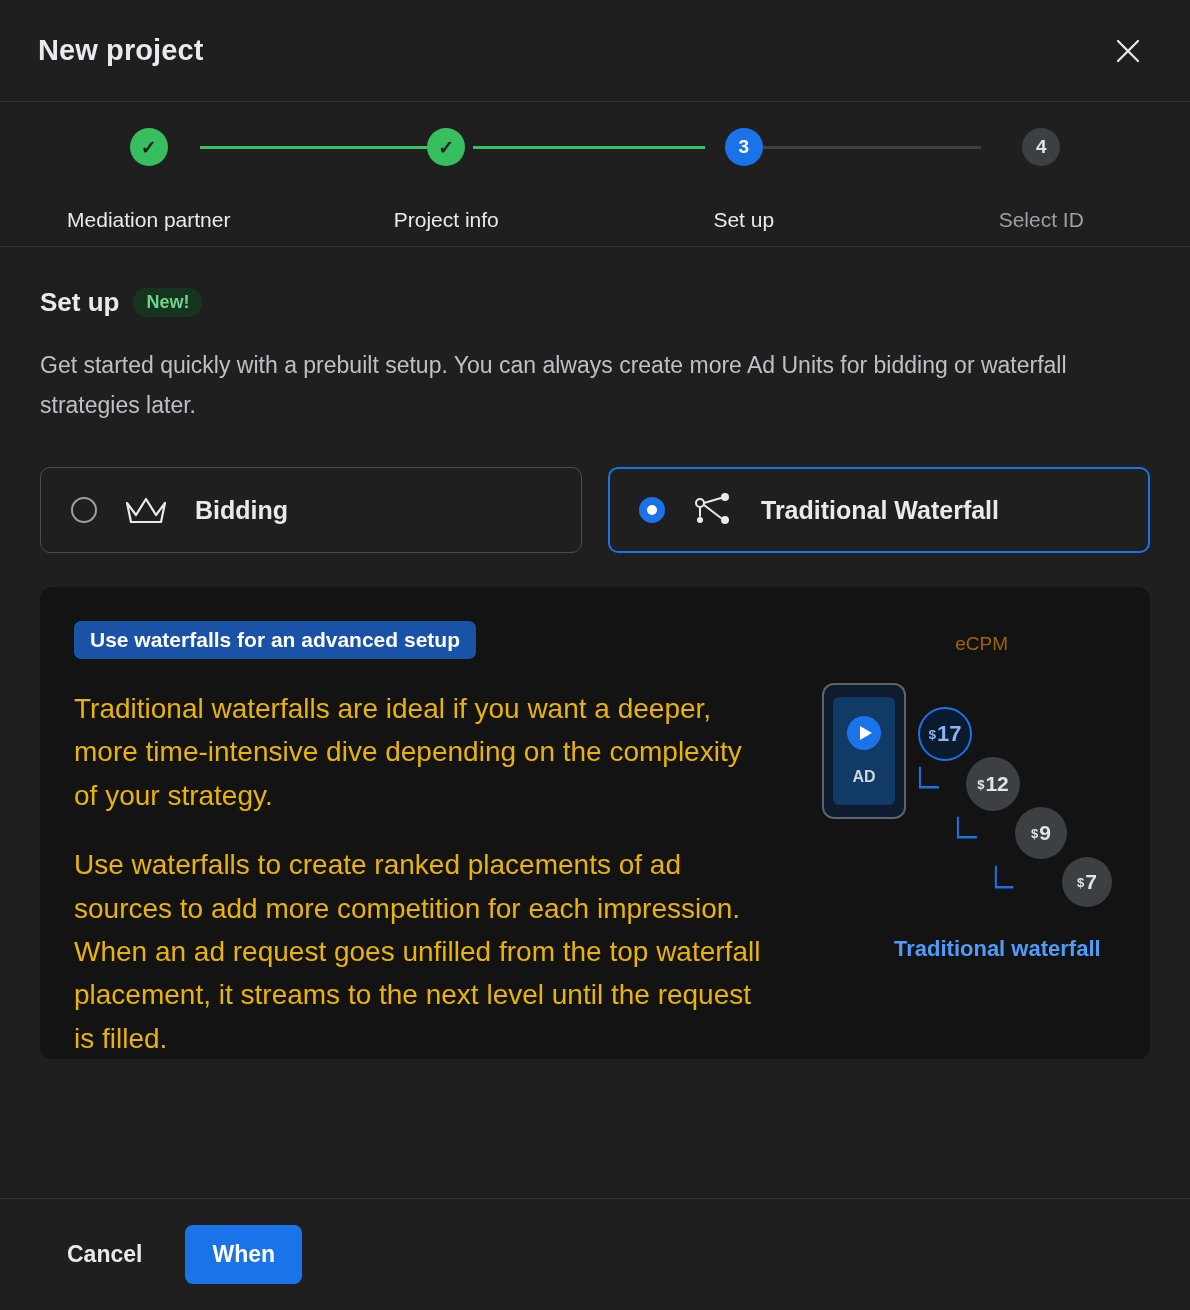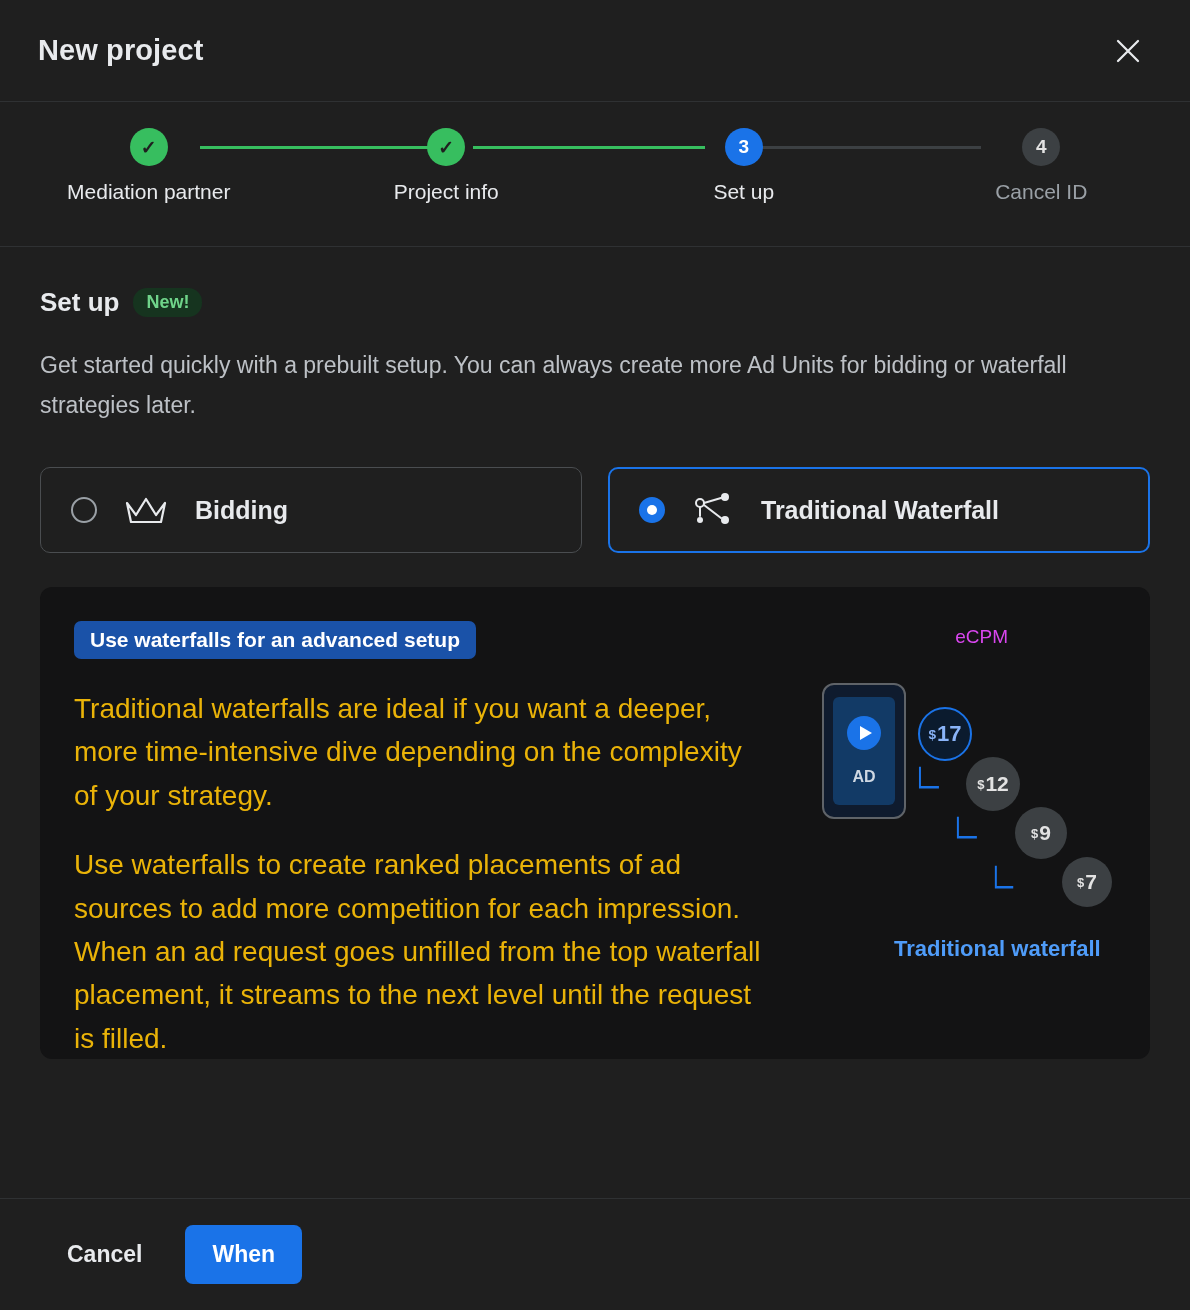--- a/index.html
+++ b/index.html
@@ -76,20 +76,21 @@
     font-size: 19px;
     font-weight: bold;
     margin-bottom: 14px;
   }
   .step-marker.done { background: #37be5f; color: #1f1f1f; }
   .step-marker.active { background: #1a73e8; color: #fff; }
   .step-marker.todo { background: #3c4043; color: #e3e3e3; }
   .step-label {
     font-size: 21px;
     color: #e8eaed;
+    margin-top: 28px;
   }
   .step.todo .step-label { color: #9aa0a6; }
   .connector {
     position: absolute;
     top: 44px;
     height: 3px;
     background: #3c4043;
     z-index: 1;
   }
   .connector.c1 { left: 200px; width: 230px; background: #37be5f; }
@@ -210,24 +211,24 @@
     line-height: 1.55;
     color: #eab308;
     margin: 0 0 26px 0;
   }
   .info-right {
     flex: 1;
     position: relative;
   }
   .ecpm-label {
     position: absolute;
-    top: 5px;
+    top: 12px;
     right: 108px;
     font-size: 19px;
-    color: #d946ef;
+    color: #a16207;
   }
   .phone {
     position: absolute;
     left: 38px;
     top: 62px;
     width: 84px;
     height: 136px;
     border: 2px solid #5f6368;
     border-radius: 12px;
     background: #0f1b2e;
@@ -332,21 +333,21 @@
       <div class="step">
         <div class="step-marker done">✓</div>
         <div class="step-label">Project info</div>
       </div>
       <div class="step">
         <div class="step-marker active">3</div>
         <div class="step-label">Set up</div>
       </div>
       <div class="step todo">
         <div class="step-marker todo">4</div>
-        <div class="step-label">Cancel ID</div>
+        <div class="step-label">Select ID</div>
       </div>
     </div>
   </div>
 
   <div class="body">
 
     <div class="section-title-row">
       <div class="section-title">Set up</div>
       <div class="badge-new">New!</div>
     </div>

